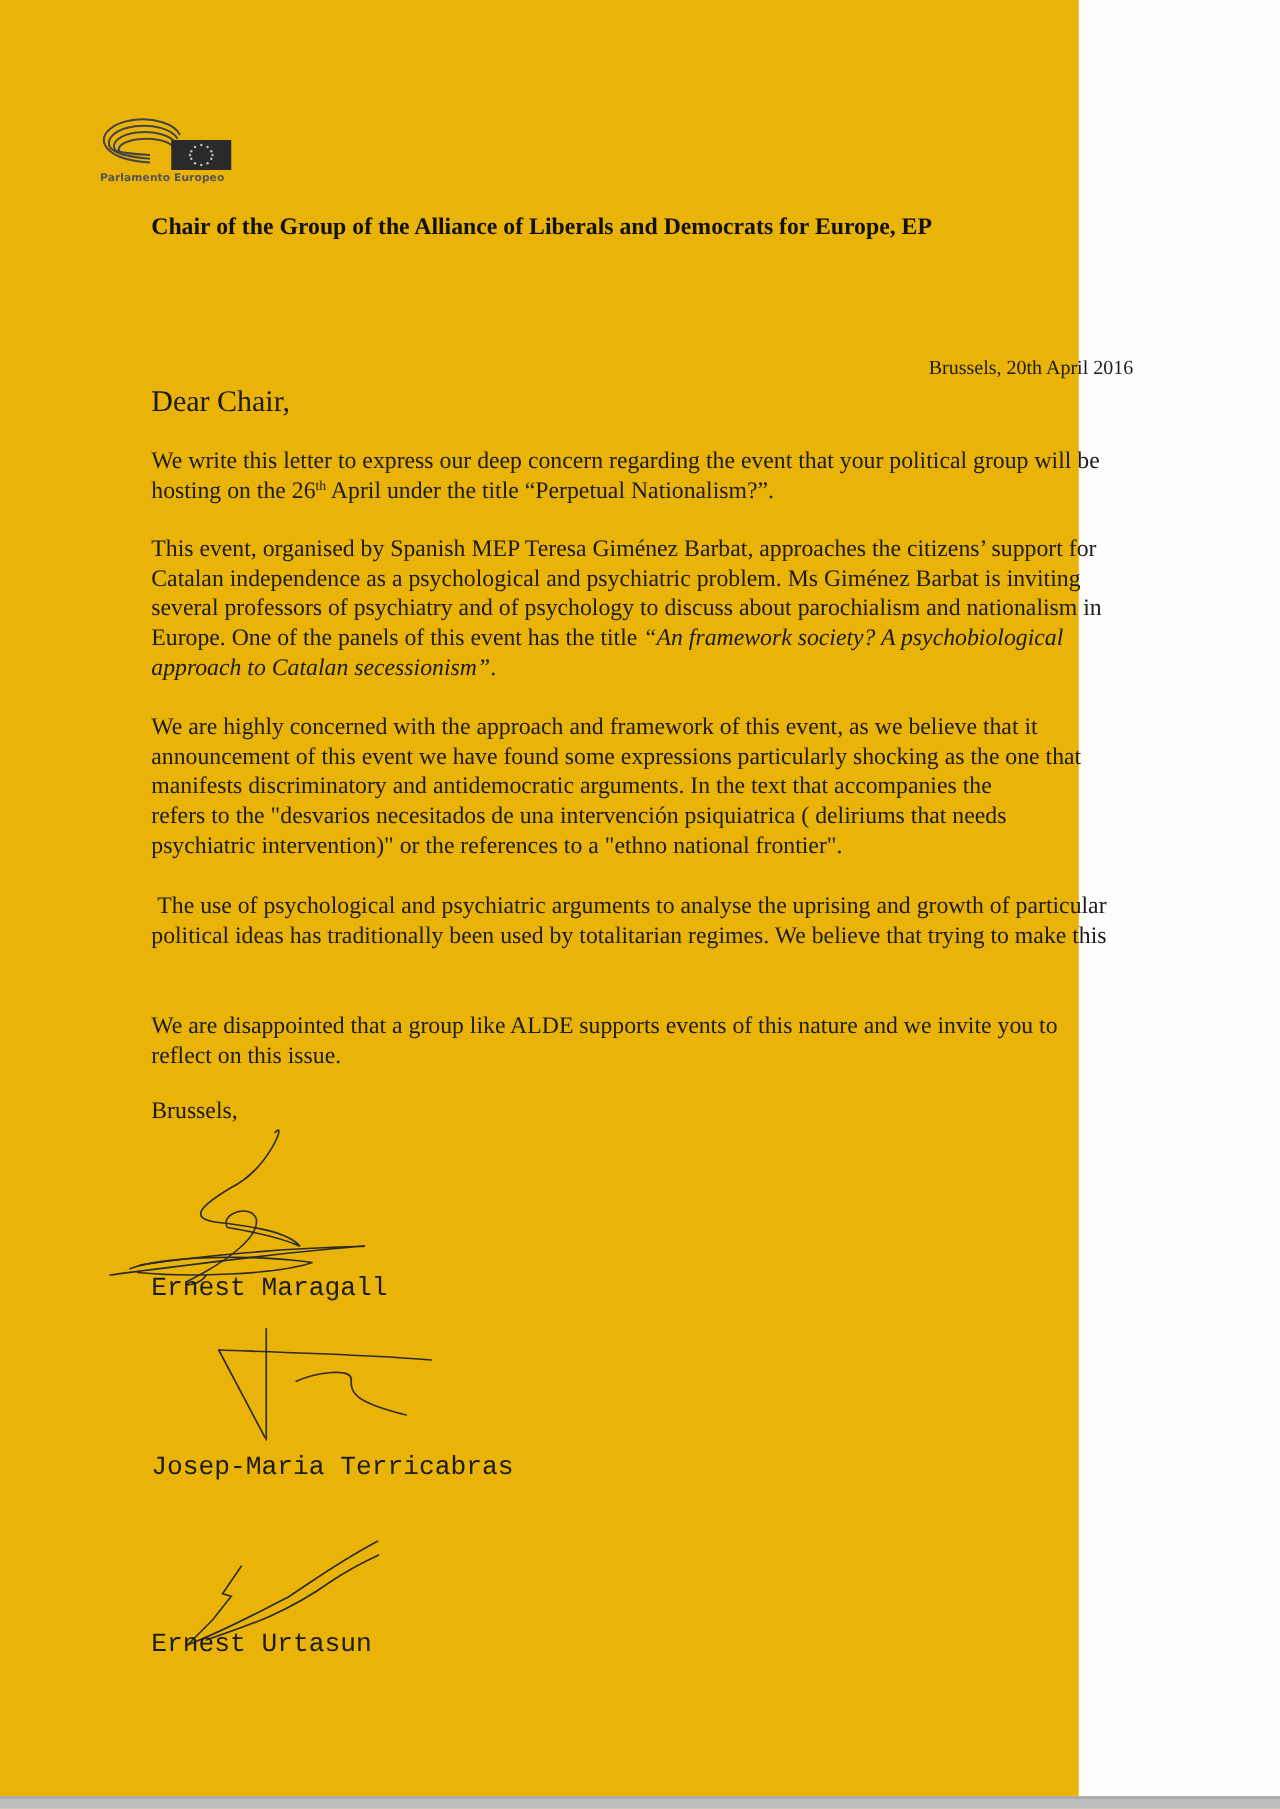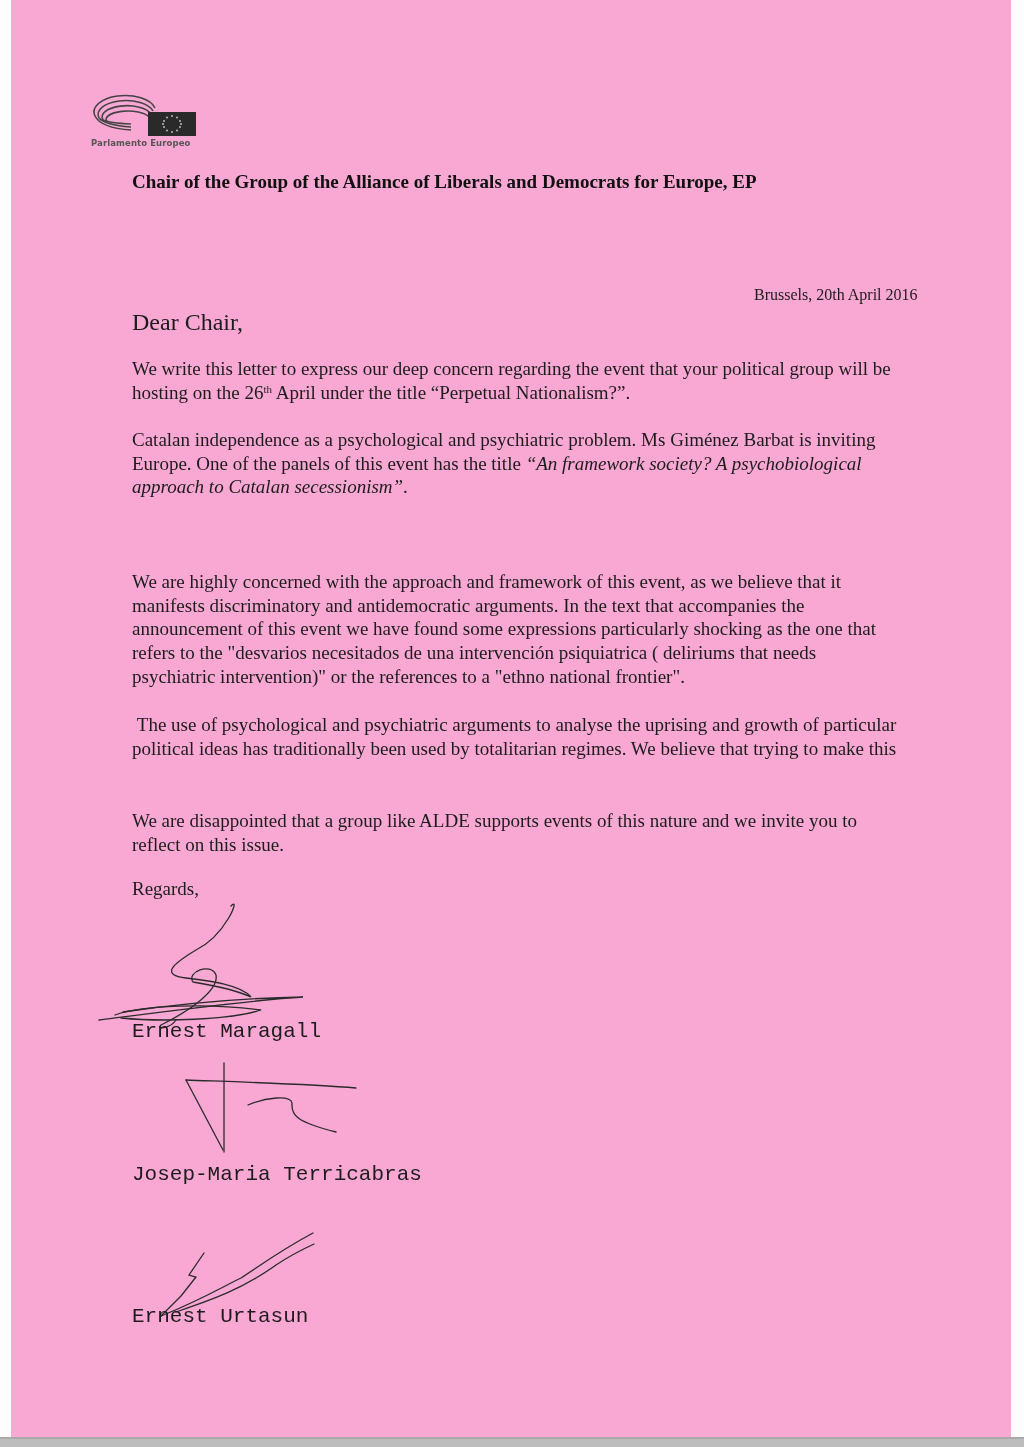--- a/index.html
+++ b/index.html
@@ -2,21 +2,21 @@
 <html><head>
 <meta charset="utf-8">
 <style>
   html, body { margin: 0; padding: 0; }
   body {
     width: 1024px; height: 1447px; position: relative; overflow: hidden;
     background: #fdfdfd;
     font-family: "Liberation Serif", "DejaVu Serif", serif;
     color: #1c1c1c;
   }
-  .page { position: absolute; left: 11px; top: 0; width: 1000px; height: 1437px; background: #f9a8d4; }
+  .page { position: absolute; left: 0; top: 0; width: 863px; height: 1437px; background: #eab308; }
   .bottom-bar { position: absolute; left: 0; top: 1437px; width: 1024px; height: 10px; background: #bdbdbd; }
   .bottom-bar::before { content: ""; position: absolute; left: 0; top: 0; width: 100%; height: 2px; background: #a9a9a9; }
 
   .logo { position: absolute; left: 80px; top: 94px; width: 110px; height: 56px; }
   .logo svg { position: absolute; left: 0; top: 0; }
   .logo-text {
     position: absolute; left: 0; top: 44px; white-space: nowrap;
     font-family: "DejaVu Sans", sans-serif; font-weight: bold; font-size: 8.5px; color: #555; letter-spacing: 0.1px;
   }
 
@@ -85,44 +85,46 @@
   <div class="date">Brussels, 20th April  2016</div>
 
   <div class="salutation">Dear Chair,</div>
 
   <div class="para p1">
     <span class="ln">We write this letter to express our deep concern regarding the event that your political group will be</span>
     <span class="ln"><span>hosting on the 26</span><sup>th</sup><span> April under the title “Perpetual Nationalism?”.</span></span>
   </div>
 
   <div class="para p2">
+    <span class="ln">This event, organised by Spanish MEP Teresa Giménez Barbat, approaches the citizens’ support for</span>
     <span class="ln">Catalan independence as a psychological and psychiatric problem. Ms Giménez Barbat is inviting</span>
+    <span class="ln">several professors of psychiatry and of psychology to discuss about parochialism and nationalism in</span>
     <span class="ln"><span>Europe. One of the panels of this event has the title </span><i>“An framework society? A psychobiological</i></span>
     <span class="ln"><i>approach to Catalan secessionism”</i><span>.</span></span>
   </div>
 
   <div class="para p3">
     <span class="ln">We are highly concerned with the approach and framework of this event, as we believe that it</span>
+    <span class="ln">announcement of this event we have found some expressions particularly shocking as the one that</span>
     <span class="ln">manifests discriminatory and antidemocratic arguments. In the text that accompanies the</span>
-    <span class="ln">announcement of this event we have found some expressions particularly shocking as the one that</span>
     <span class="ln">refers to the "desvarios necesitados de una intervención psiquiatrica ( deliriums that needs</span>
     <span class="ln">psychiatric intervention)" or the references to a "ethno national frontier".</span>
   </div>
 
   <div class="para p4">
     <span class="ln">The use of psychological and psychiatric arguments to analyse the uprising and growth of particular</span>
     <span class="ln">political ideas has traditionally been used by totalitarian regimes. We believe that trying to make this</span>
   </div>
 
   <div class="para p5">
     <span class="ln">We are disappointed that a group like ALDE supports events of this nature and we invite you to</span>
     <span class="ln">reflect on this issue.</span>
   </div>
 
-  <div class="regards">Regards,</div>
+  <div class="regards">Brussels,</div>
 
   <svg class="sig" width="1024" height="1437" viewBox="0 0 1024 1437">
     <g fill="none" stroke="#2b2b2b" stroke-width="1.3" stroke-linecap="round">
       <g>
         <path d="M220 906 C 230 895, 215 935, 185 950 C 160 965, 150 975, 175 978 C 200 981, 230 985, 240 997 C 225 990, 200 985, 182 982 C 175 972, 200 962, 205 975 C 208 990, 180 1010, 150 1025 C 145 1030, 160 1028, 165 1020"></path>
         <path d="M88 1020 C 150 1012, 240 1000, 292 997 C 230 998, 160 1005, 112 1012"></path>
         <path d="M104 1015 C 130 1005, 200 1003, 250 1010 C 220 1020, 150 1022, 110 1018"></path>
       </g>
       <g>
         <path d="M213 1063 L 213 1152"></path>

